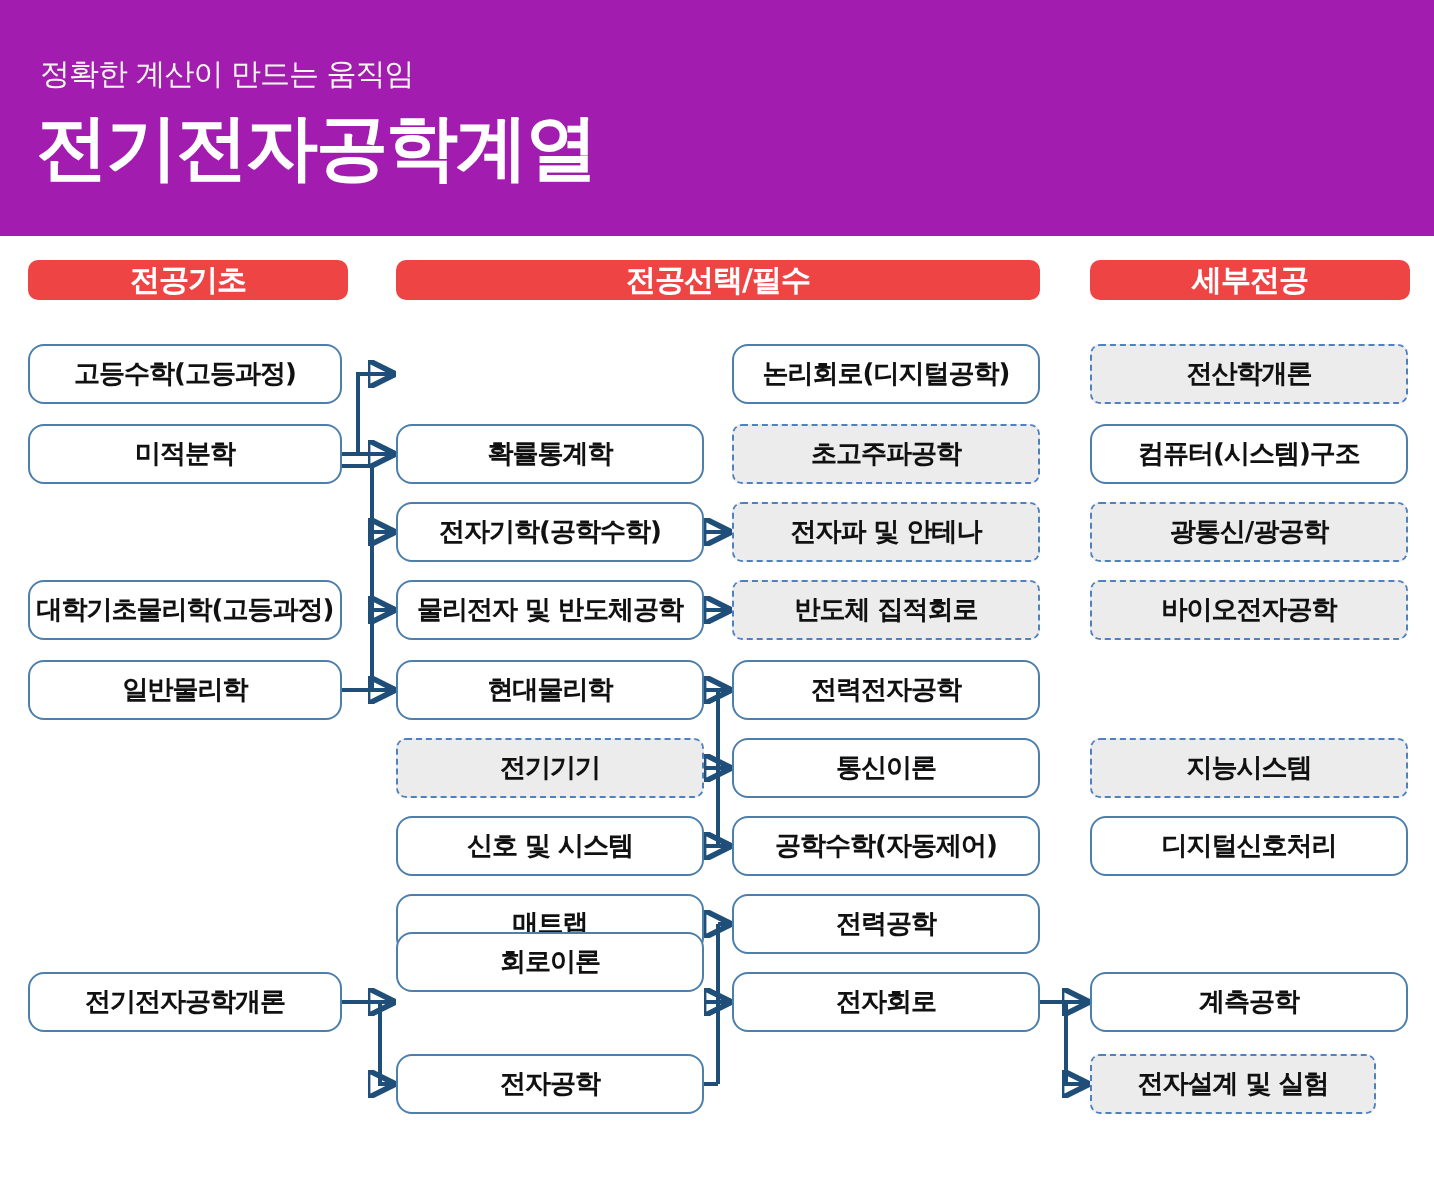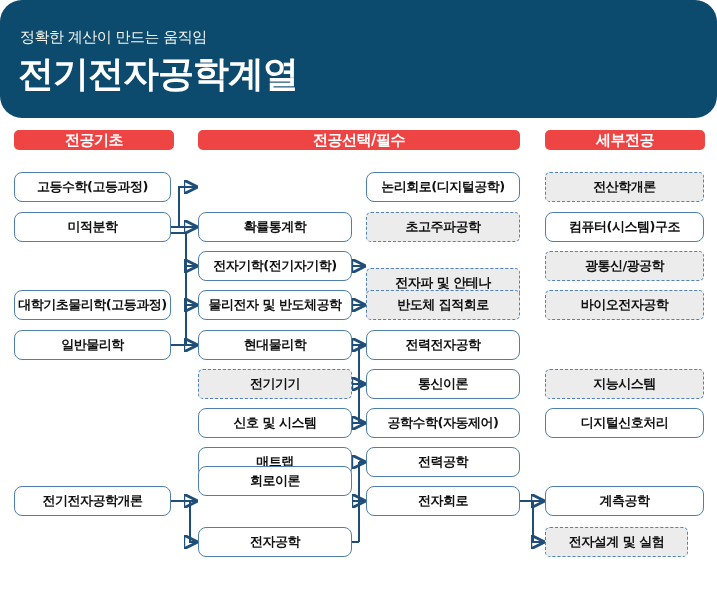--- a/index.html
+++ b/index.html
@@ -1,18 +1,18 @@
 <!DOCTYPE html>
 <html><head>
 <meta charset="utf-8">
 <style>
   html,body{margin:0;padding:0;background:#fff;}
   .stage{position:relative;width:717px;height:600px;background:#fff;overflow:hidden;
          font-family:"DejaVu Sans","Liberation Sans",sans-serif;}
-  .banner{position:absolute;left:0;top:0;width:717px;height:118px;background:#0c4a6e;border-radius:22px;}
+  .banner{position:absolute;left:0;top:0;width:717px;height:118px;background:#a21caf;}
   .banner-subtitle{position:absolute;left:20px;top:28px;font-size:15px;color:#f4f6ee;
          letter-spacing:-0.5px;font-weight:500;}
   .banner-title{position:absolute;left:18px;top:50px;font-size:36px;color:#ffffff;
          font-weight:bold;letter-spacing:-1px;}
   .colhead{position:absolute;height:20px;background:#ef4444;border-radius:5px;color:#fff;
          font-weight:bold;font-size:15px;display:flex;align-items:center;justify-content:center;
          letter-spacing:-0.5px;}
   .node{position:absolute;height:30px;box-sizing:border-box;background:#ffffff;
          border:1.6px solid #4e7fab;border-radius:8px;display:flex;align-items:center;
          justify-content:center;font-weight:bold;font-size:13px;color:#111;
@@ -63,32 +63,32 @@
     <path d="M533,501 V542 H542" marker-end="url(#arrow)"></path>
   </svg>
 
   <div class="node" style="left:14px;top:172px;width:157px">고등수학(고등과정)</div>
   <div class="node" style="left:14px;top:212px;width:157px">미적분학</div>
   <div class="node" style="left:14px;top:290px;width:157px">대학기초물리학(고등과정)</div>
   <div class="node" style="left:14px;top:330px;width:157px">일반물리학</div>
   <div class="node" style="left:14px;top:486px;width:157px">전기전자공학개론</div>
 
   <div class="node" style="left:198px;top:212px;width:154px">확률통계학</div>
-  <div class="node" style="left:198px;top:251px;width:154px">전자기학(전기자기학)</div>
+  <div class="node" style="left:198px;top:251px;width:154px">전자기학(공학수학)</div>
   <div class="node" style="left:198px;top:290px;width:154px">물리전자 및 반도체공학</div>
   <div class="node" style="left:198px;top:330px;width:154px">현대물리학</div>
   <div class="node dashed" style="left:198px;top:369px;width:154px">전기기기</div>
   <div class="node" style="left:198px;top:408px;width:154px">신호 및 시스템</div>
   <div class="node" style="left:198px;top:447px;width:154px">매트랩</div>
   <div class="node" style="left:198px;top:466px;width:154px">회로이론</div>
   <div class="node" style="left:198px;top:527px;width:154px">전자공학</div>
 
   <div class="node" style="left:366px;top:172px;width:154px">논리회로(디지털공학)</div>
   <div class="node dashed" style="left:366px;top:212px;width:154px">초고주파공학</div>
-  <div class="node dashed" style="left:366px;top:268px;width:154px">전자파 및 안테나</div>
+  <div class="node dashed" style="left:366px;top:251px;width:154px">전자파 및 안테나</div>
   <div class="node dashed" style="left:366px;top:290px;width:154px">반도체 집적회로</div>
   <div class="node" style="left:366px;top:330px;width:154px">전력전자공학</div>
   <div class="node" style="left:366px;top:369px;width:154px">통신이론</div>
   <div class="node" style="left:366px;top:408px;width:154px">공학수학(자동제어)</div>
   <div class="node" style="left:366px;top:447px;width:154px">전력공학</div>
   <div class="node" style="left:366px;top:486px;width:154px">전자회로</div>
 
   <div class="node dashed" style="left:545px;top:172px;width:159px">전산학개론</div>
   <div class="node" style="left:545px;top:212px;width:159px">컴퓨터(시스템)구조</div>
   <div class="node dashed" style="left:545px;top:251px;width:159px">광통신/광공학</div>

